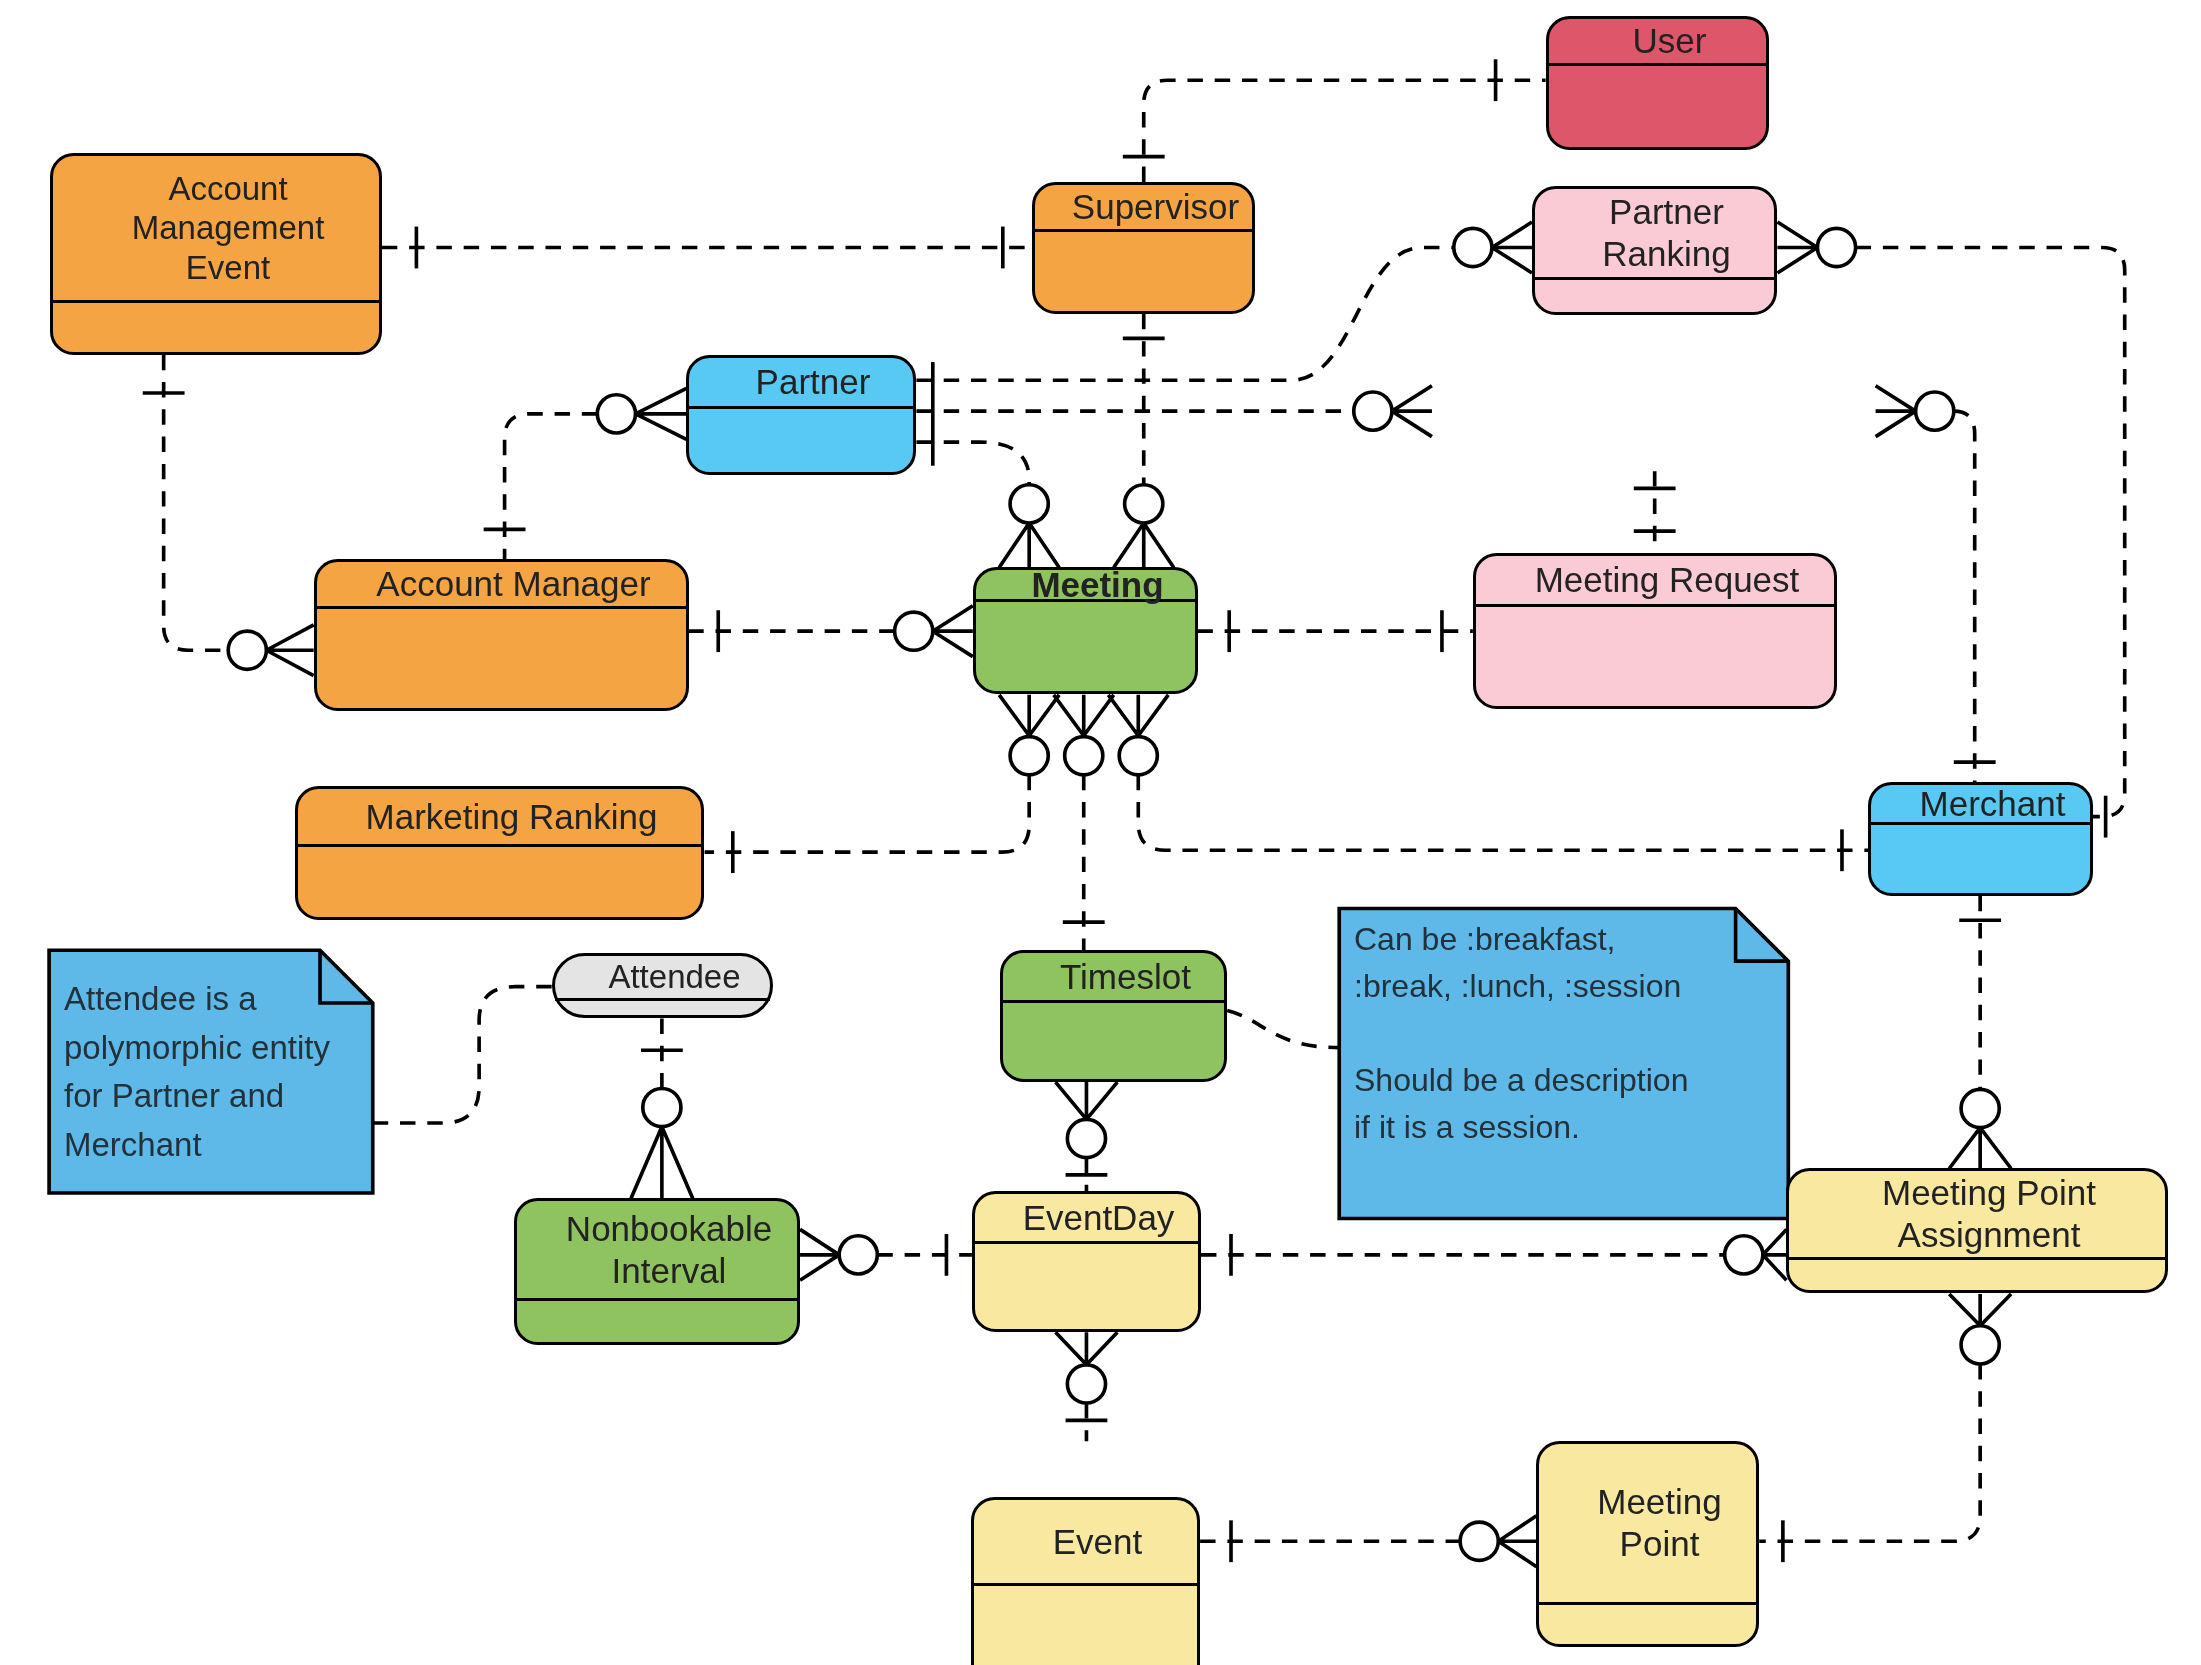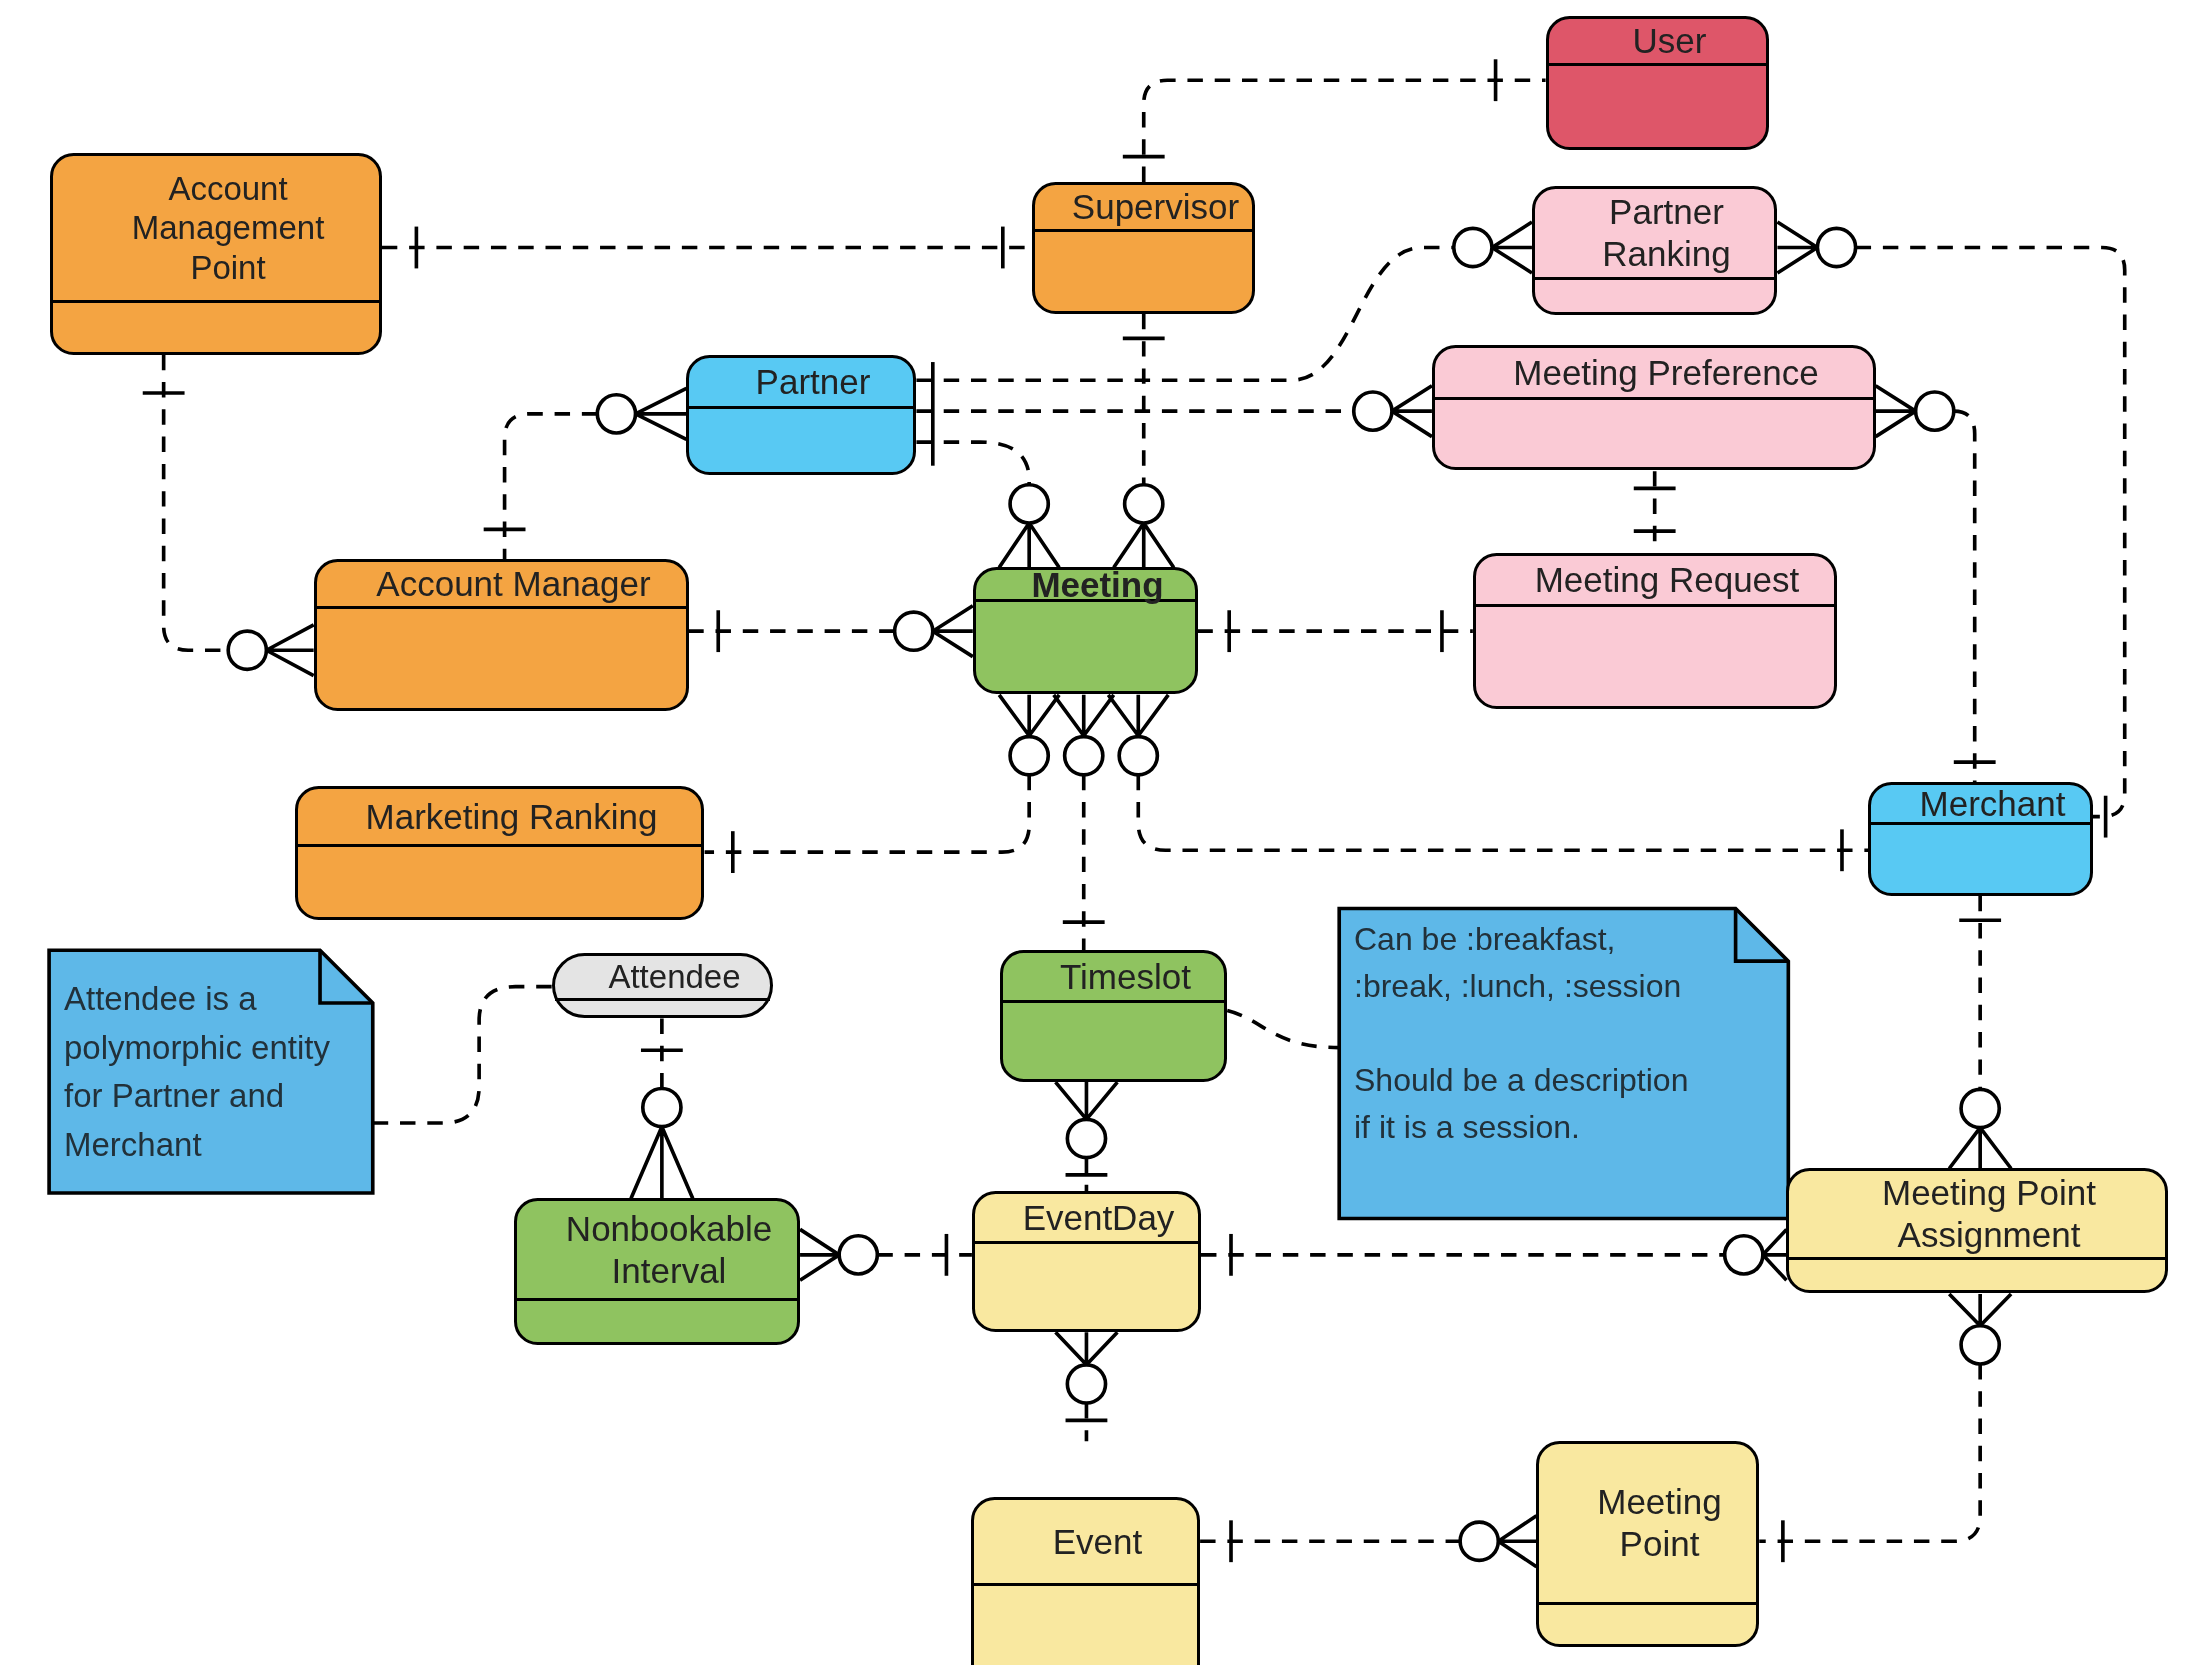--- a/index.html
+++ b/index.html
@@ -214,21 +214,21 @@
 
   <div class="entity c-red" style="left:1546px;top:16.4px;width:223px;height:134px;">
     <div class="hd" style="height:47px;">
       <span>User</span>
     </div>
     <div class="bd"></div>
   </div>
 
   <div class="entity c-orange" style="left:50px;top:153px;width:332px;height:202px;">
     <div class="hd" style="height:147px;font-size:33px;">
-      <span style="max-width:227px;">Account Management Point</span>
+      <span style="max-width:227px;">Account Management Event</span>
     </div>
     <div class="bd"></div>
   </div>
 
   <div class="entity c-orange" style="left:1032px;top:182px;width:223px;height:132px;">
     <div class="hd" style="height:47px;">
       <span>Supervisor</span>
     </div>
     <div class="bd"></div>
   </div>
@@ -240,26 +240,20 @@
     <div class="bd"></div>
   </div>
 
   <div class="entity c-blue" style="left:686px;top:355px;width:230px;height:120px;">
     <div class="hd" style="height:51px;">
       <span>Partner</span>
     </div>
     <div class="bd"></div>
   </div>
 
-  <div class="entity c-pink" style="left:1432px;top:345px;width:444px;height:125px;">
-    <div class="hd" style="height:52px;">
-      <span>Meeting Preference</span>
-    </div>
-    <div class="bd"></div>
-  </div>
 
   <div class="entity c-orange" style="left:314px;top:559px;width:375px;height:152px;">
     <div class="hd" style="height:47px;">
       <span>Account Manager</span>
     </div>
     <div class="bd"></div>
   </div>
 
   <div class="entity c-green" style="left:973px;top:567px;width:225px;height:127px;">
     <div class="hd" style="height:32px;font-weight:bold;">

